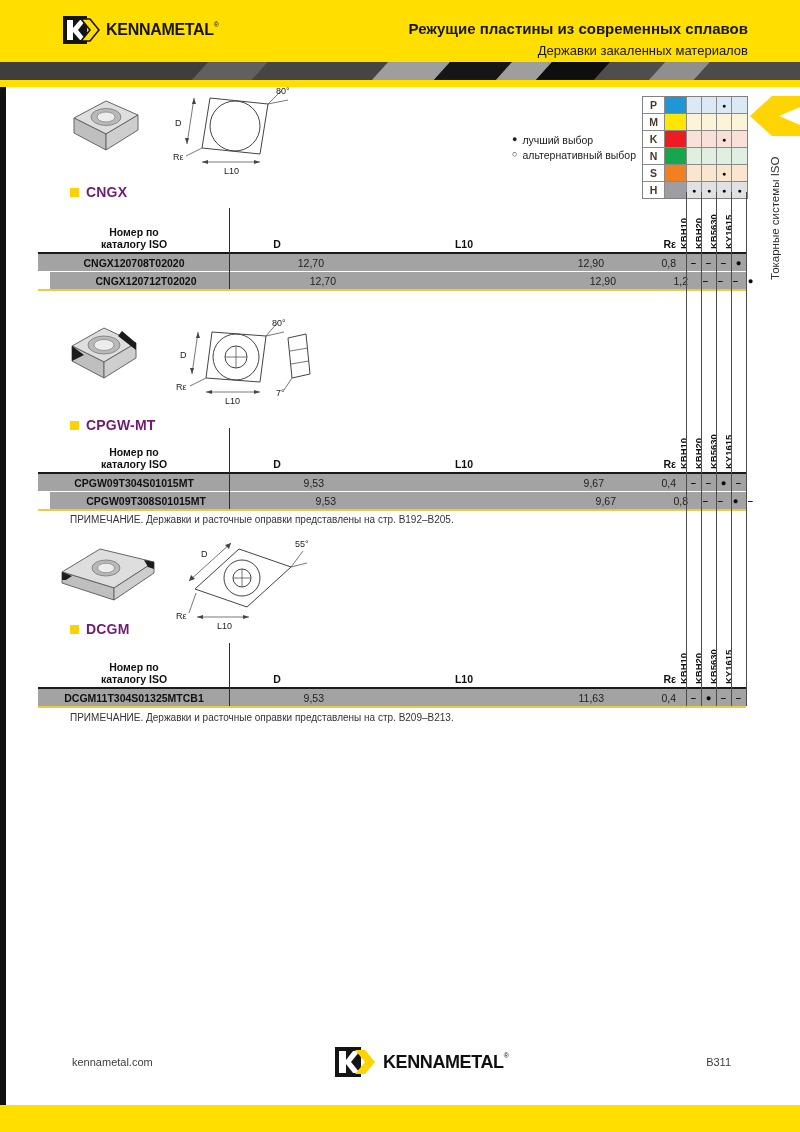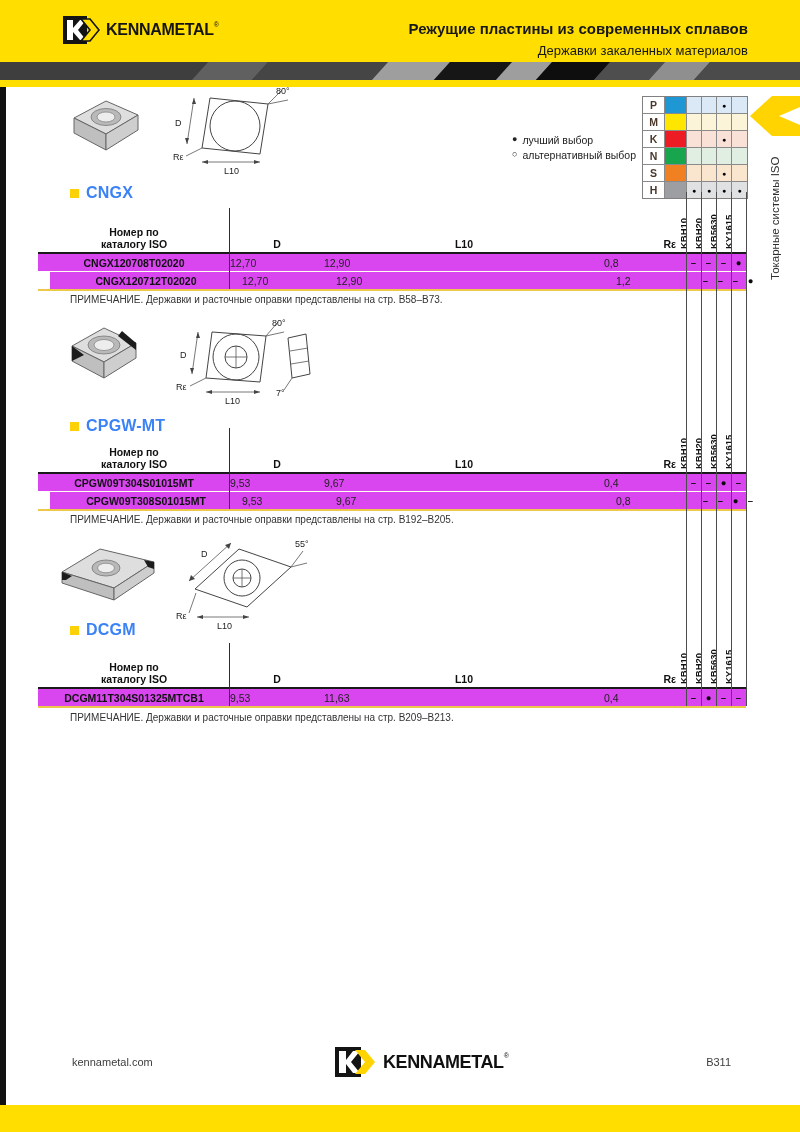--- a/index.html
+++ b/index.html
@@ -44,38 +44,38 @@
   .leg .mark{font-size:9px;line-height:9px;}
   .side-label{position:absolute;left:781px;top:268px;transform-origin:0 100%;transform:rotate(-90deg);
               white-space:nowrap;font-size:11.5px;color:#2f2f2f;font-weight:500;}
 
   
   .gline{position:absolute;top:192px;height:514px;width:1px;background:#4c4c4c;z-index:3;}
 
   
   .sec-head{position:absolute;left:70px;display:flex;align-items:center;gap:7px;}
   .sec-bullet{width:9px;height:9px;background:#fdd108;}
-  .sec-title{font-weight:bold;font-size:16px;color:#3b82f6;letter-spacing:.2px;}
+  .sec-title{font-weight:bold;font-size:14px;color:#701a75;letter-spacing:.2px;}
   .note{position:absolute;left:70px;font-size:10px;color:#333;}
 
   
   .ktable{position:absolute;left:38px;width:708px;border-bottom:2px solid #ecc84b;z-index:1;}
   .thead{position:relative;height:44px;border-bottom:2px solid #1a1a1a;display:grid;
          grid-template-columns:192px 94px 280px 82px 60px;align-items:end;}
   .cat-head{text-align:center;font-weight:bold;font-size:10.5px;line-height:12px;padding-bottom:2px;color:#101010;}
   .col-head{text-align:center;font-weight:bold;font-size:10.5px;padding-bottom:2px;color:#101010;}
   .col-head.r{text-align:right;padding-right:10px;}
   .gh{position:absolute;bottom:3px;white-space:nowrap;font-weight:bold;font-size:9.5px;color:#101010;
       transform-origin:0 100%;transform:rotate(-90deg);letter-spacing:0;}
   .gh1{left:651px;} .gh2{left:666px;} .gh3{left:681px;} .gh4{left:696px;}
   .trow{display:grid;grid-template-columns:192px 94px 280px 82px 15px 15px 15px 15px;height:17px;
-        align-items:center;background:#d946ef;}
+        align-items:center;background:#a3a3a3;}
   .trow.alt{border-top:1px solid #fffdf0;margin-left:12px;}
   .c-cat{font-weight:bold;font-size:10.5px;text-align:center;color:#101010;}
-  .c-num{font-size:10.5px;text-align:left;color:#222;}
+  .c-num{font-size:10.5px;text-align:right;color:#222;}
   .c-r{padding-right:10px;}
   .c-g{font-size:9.5px;text-align:center;color:#0a0a0a;font-weight:bold;}
   .vdiv{position:absolute;left:191px;top:0;bottom:0;width:1px;background:#2e2e2e;}
 
   
   .ill{position:absolute;}
   .dia-txt{font-family:"Liberation Sans",sans-serif;font-size:9px;fill:#222;}
   .dia-line{stroke:#444;stroke-width:1;fill:none;}
   .dia-thin{stroke:#555;stroke-width:.8;fill:none;}
 
@@ -256,21 +256,20 @@
       <span class="c-num">12,70</span>
       <span class="c-num">12,90</span>
       <span class="c-num c-r">1,2</span>
       <span class="c-g">–</span>
       <span class="c-g">–</span>
       <span class="c-g">–</span>
       <span class="c-g">●</span>
     </div>
     <div class="vdiv"></div>
   </div>
-  <div class="note" style="top:294px;">ПРИМЕЧАНИЕ. Державки и расточные оправки представлены на стр. B58–B73.</div>
 
   <svg class="ill" style="left:64px;top:320px;" width="80" height="74" viewBox="0 0 80 74">
     <polygon points="8,26 40,8 72,23 40,42" fill="#dedede" stroke="#666" stroke-width="1"></polygon>
     <polygon points="8,26 40,42 40,58 8,41" fill="#bfbfbf" stroke="#666" stroke-width="1"></polygon>
     <polygon points="40,42 72,23 72,38 40,58" fill="#cecece" stroke="#666" stroke-width="1"></polygon>
     <polygon points="58,11 72,23 72,30 54,16" fill="#1c1c1c"></polygon>
     <polygon points="8,26 20,35 8,41 8,33" fill="#1c1c1c"></polygon>
     <ellipse cx="40" cy="25" rx="16" ry="9" fill="#b9b9b9" stroke="#777" stroke-width=".8"></ellipse>
     <ellipse cx="40" cy="25" rx="10" ry="5.5" fill="#ededed" stroke="#888" stroke-width=".8"></ellipse>
   </svg>

